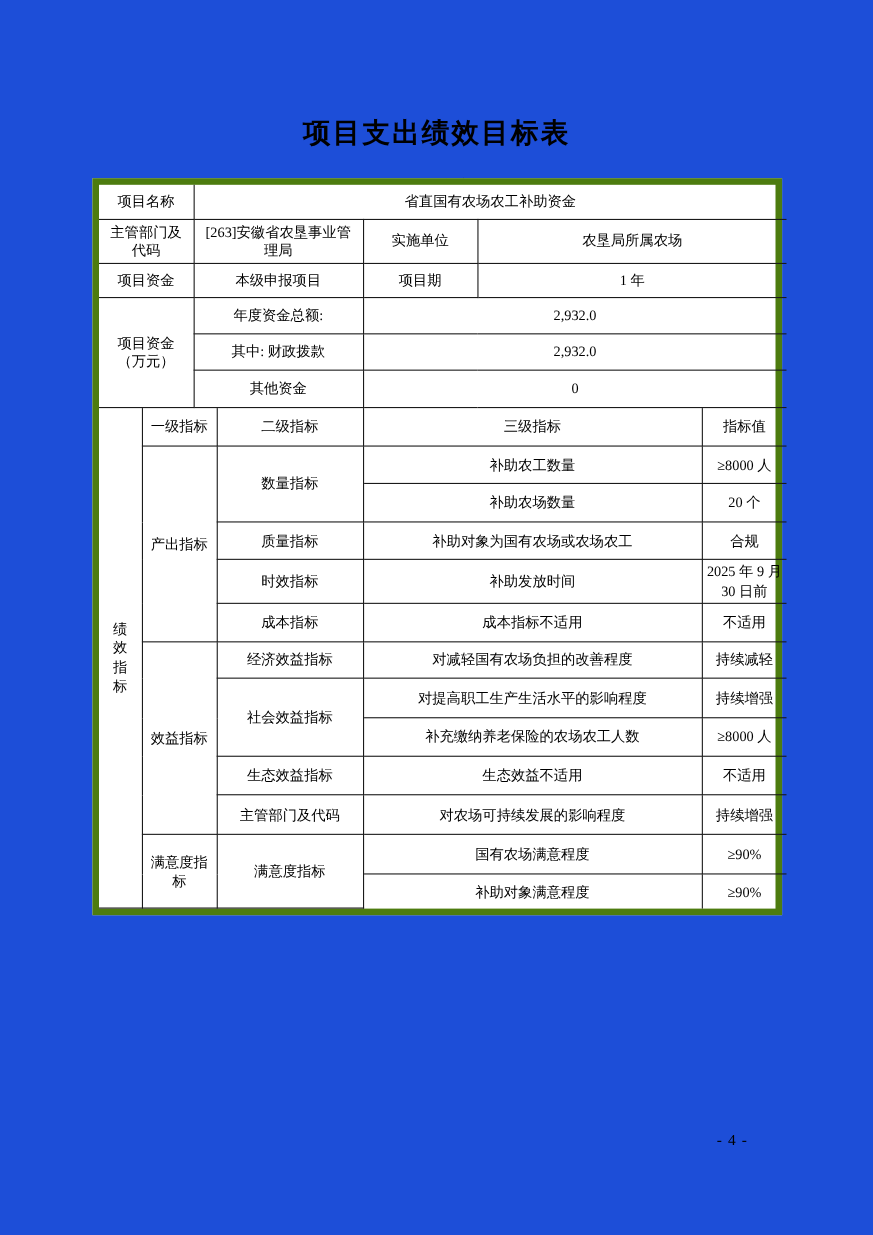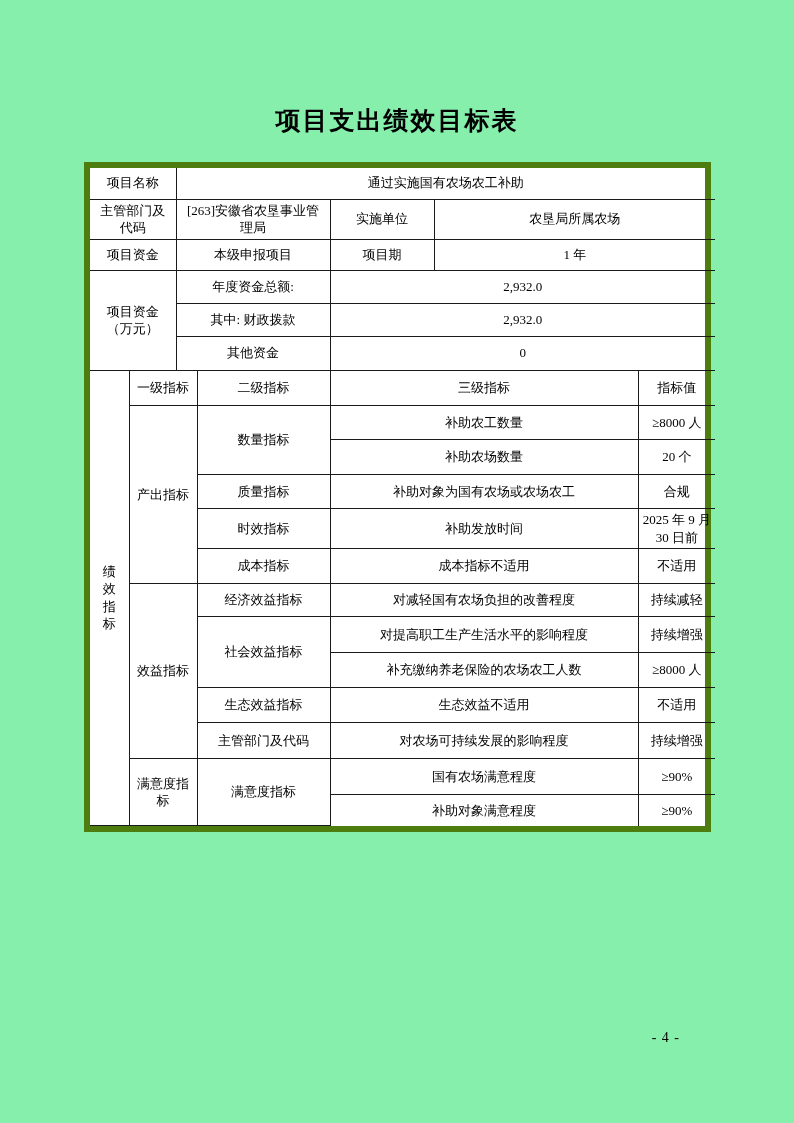--- a/index.html
+++ b/index.html
@@ -1,20 +1,20 @@
 <!DOCTYPE html>
 <html><head>
 <meta charset="utf-8">
 <style>
   html,body { margin:0; padding:0; background:#888; }
   .page {
     position:relative;
     width:794px; height:1123px;
     margin:0 auto;
-    background:#86efac;
+    background:#1d4ed8;
     font-family:"Liberation Serif","DejaVu Serif",serif;
     color:#000;
     overflow:hidden;
   }
   .doc-title {
     position:absolute; top:104px; left:0; width:100%;
     text-align:center;
     font-family:"Liberation Sans","DejaVu Sans",sans-serif;
     font-weight:bold; font-size:25px; letter-spacing:2px;
   }
@@ -78,21 +78,21 @@
     <table class="tbl">
       <colgroup>
           <col style="width:86px">
           <col style="width:154px">
           <col style="width:104px">
           <col style="width:281px">
         </colgroup>
       <tbody>
           <tr style="height:31px">
         <td>项目名称</td>
-        <td colspan="3">通过实施国有农场农工补助</td>
+        <td colspan="3">省直国有农场农工补助资金</td>
       </tr>
       <tr style="height:32px">
         <td>主管部门及代码</td>
         <td>[263]安徽省农垦事业管理局</td>
         <td>实施单位</td>
         <td>农垦局所属农场</td>
       </tr>
       <tr style="height:31px">
         <td>项目资金</td>
         <td>本级申报项目</td>

